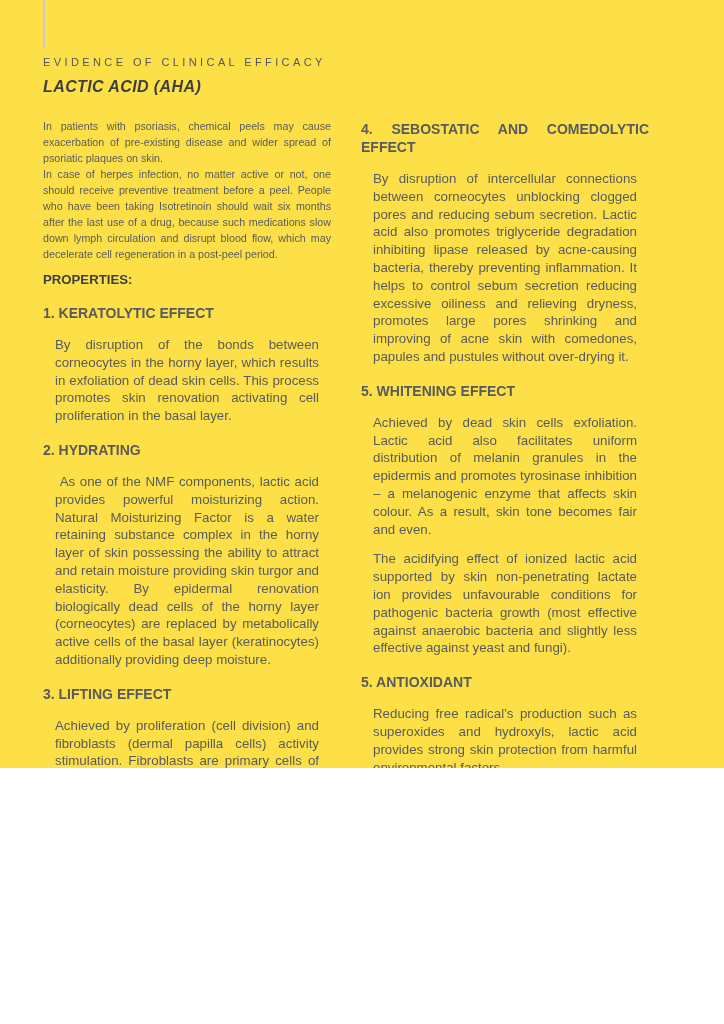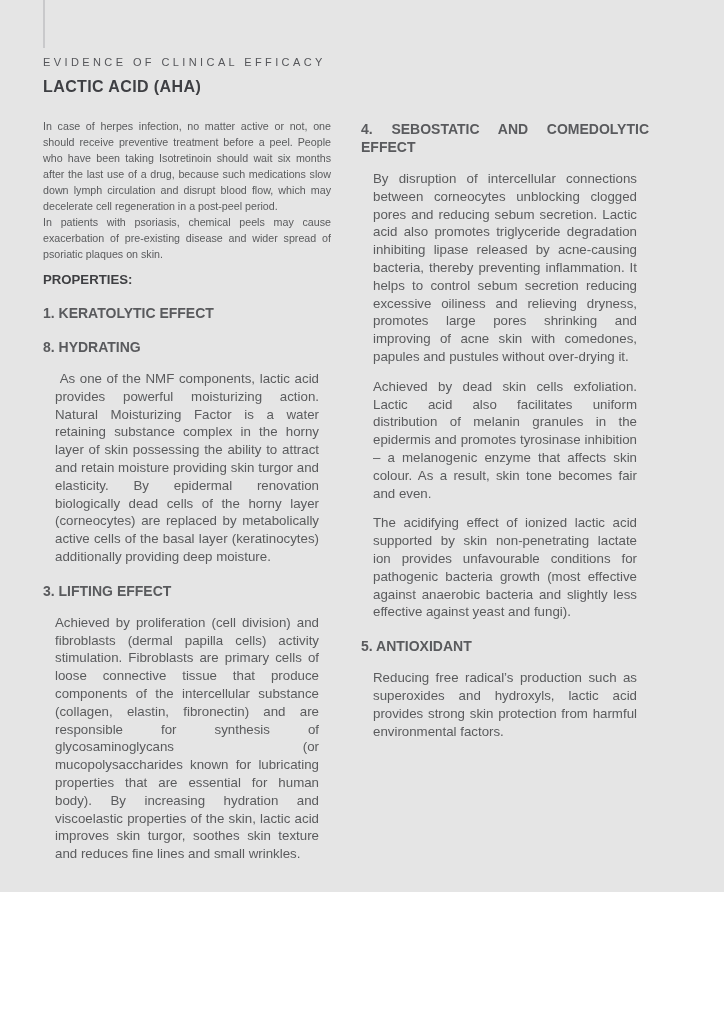--- a/index.html
+++ b/index.html
@@ -3,22 +3,22 @@
 <meta charset="utf-8">
 <style>
   html, body {
     margin: 0;
     padding: 0;
     background: #ffffff;
   }
   .page {
     position: relative;
     width: 724px;
-    height: 892px;
-    background: #e5e5e5;
+    height: 768px;
+    background: #fde047;
     font-family: "Liberation Sans", sans-serif;
     overflow: hidden;
     box-sizing: border-box;
   }
   .top-rule {
     position: absolute;
     left: 43px;
     top: 0;
     width: 2px;
     height: 48px;
@@ -36,20 +36,21 @@
     letter-spacing: 3.4px;
     color: #55565a;
   }
   .title {
     margin: 8px 0 12px 0;
     font-size: 16px;
     line-height: 20px;
     font-weight: bold;
     letter-spacing: 0.4px;
     color: #3e3f43;
+    font-style: italic;
   }
   .columns {
     position: absolute;
     left: 43px;
     top: 118px;
     width: 606px;
     display: flex;
     gap: 30px;
   }
   .col {
@@ -108,38 +109,40 @@
   <div class="top-rule"></div>
 
   <div class="header">
     <div class="eyebrow">EVIDENCE OF CLINICAL EFFICACY</div>
     <h1 class="title">LACTIC ACID (AHA)</h1>
   </div>
 
   <div class="columns">
 
     <div class="col">
+      <p class="intro">In patients with psoriasis, chemical peels may cause exacerbation of pre-existing disease and wider spread of psoriatic plaques on skin.</p>
       <p class="intro">In case of herpes infection, no matter active or not, one should receive preventive treatment before a peel. People who have been taking Isotretinoin should wait six months after the last use of a drug, because such medications slow down lymph circulation and disrupt blood flow, which may decelerate cell regeneration in a post-peel period.</p>
-      <p class="intro">In patients with psoriasis, chemical peels may cause exacerbation of pre-existing disease and wider spread of psoriatic plaques on skin.</p>
 
       <h2 class="props-heading">PROPERTIES:</h2>
 
       <h3 class="section-heading">1. KERATOLYTIC EFFECT</h3>
+      <p class="section-body">By disruption of the bonds between corneocytes in the horny layer, which results in exfoliation of dead skin cells. This process promotes skin renovation activating cell proliferation in the basal layer.</p>
 
-      <h3 class="section-heading">8. HYDRATING</h3>
+      <h3 class="section-heading">2. HYDRATING</h3>
       <p class="section-body">&nbsp;As one of the NMF components, lactic acid provides powerful moisturizing action. Natural Moisturizing Factor is a water retaining substance complex in the horny layer of skin possessing the ability to attract and retain moisture providing skin turgor and elasticity. By epidermal renovation biologically dead cells of the horny layer (corneocytes) are replaced by metabolically active cells of the basal layer (keratinocytes) additionally providing deep moisture.</p>
 
       <h3 class="section-heading">3. LIFTING EFFECT</h3>
       <p class="section-body">Achieved by proliferation (cell division) and fibroblasts (dermal papilla cells) activity stimulation. Fibroblasts are primary cells of loose connective tissue that produce components of the intercellular substance (collagen, elastin, fibronectin) and are responsible for synthesis of glycosaminoglycans (or mucopolysaccharides known for lubricating properties that are essential for human body). By increasing hydration and viscoelastic properties of the skin, lactic acid improves skin turgor, soothes skin texture and reduces fine lines and small wrinkles.</p>
     </div>
 
     <div class="col">
       <h3 class="section-heading">4. SEBOSTATIC AND COMEDOLYTIC EFFECT</h3>
       <p class="section-body">By disruption of intercellular connections between corneocytes unblocking clogged pores and reducing sebum secretion. Lactic acid also promotes triglyceride degradation inhibiting lipase released by acne-causing bacteria, thereby preventing inflammation. It helps to control sebum secretion reducing excessive oiliness and relieving dryness, promotes large pores shrinking and improving of acne skin with comedones, papules and pustules without over-drying it.</p>
 
+      <h3 class="section-heading">5. WHITENING EFFECT</h3>
       <p class="section-body">Achieved by dead skin cells exfoliation. Lactic acid also facilitates uniform distribution of melanin granules in the epidermis and promotes tyrosinase inhibition – a melanogenic enzyme that affects skin colour. As a result, skin tone becomes fair and even.</p>
 
       <p class="section-body">The acidifying effect of ionized lactic acid supported by skin non-penetrating lactate ion provides unfavourable conditions for pathogenic bacteria growth (most effective against anaerobic bacteria and slightly less effective against yeast and fungi).</p>
 
       <h3 class="section-heading">5. ANTIOXIDANT</h3>
       <p class="section-body">Reducing free radical’s production such as superoxides and hydroxyls, lactic acid provides strong skin protection from harmful environmental factors.</p>
     </div>
 
   </div>
 

